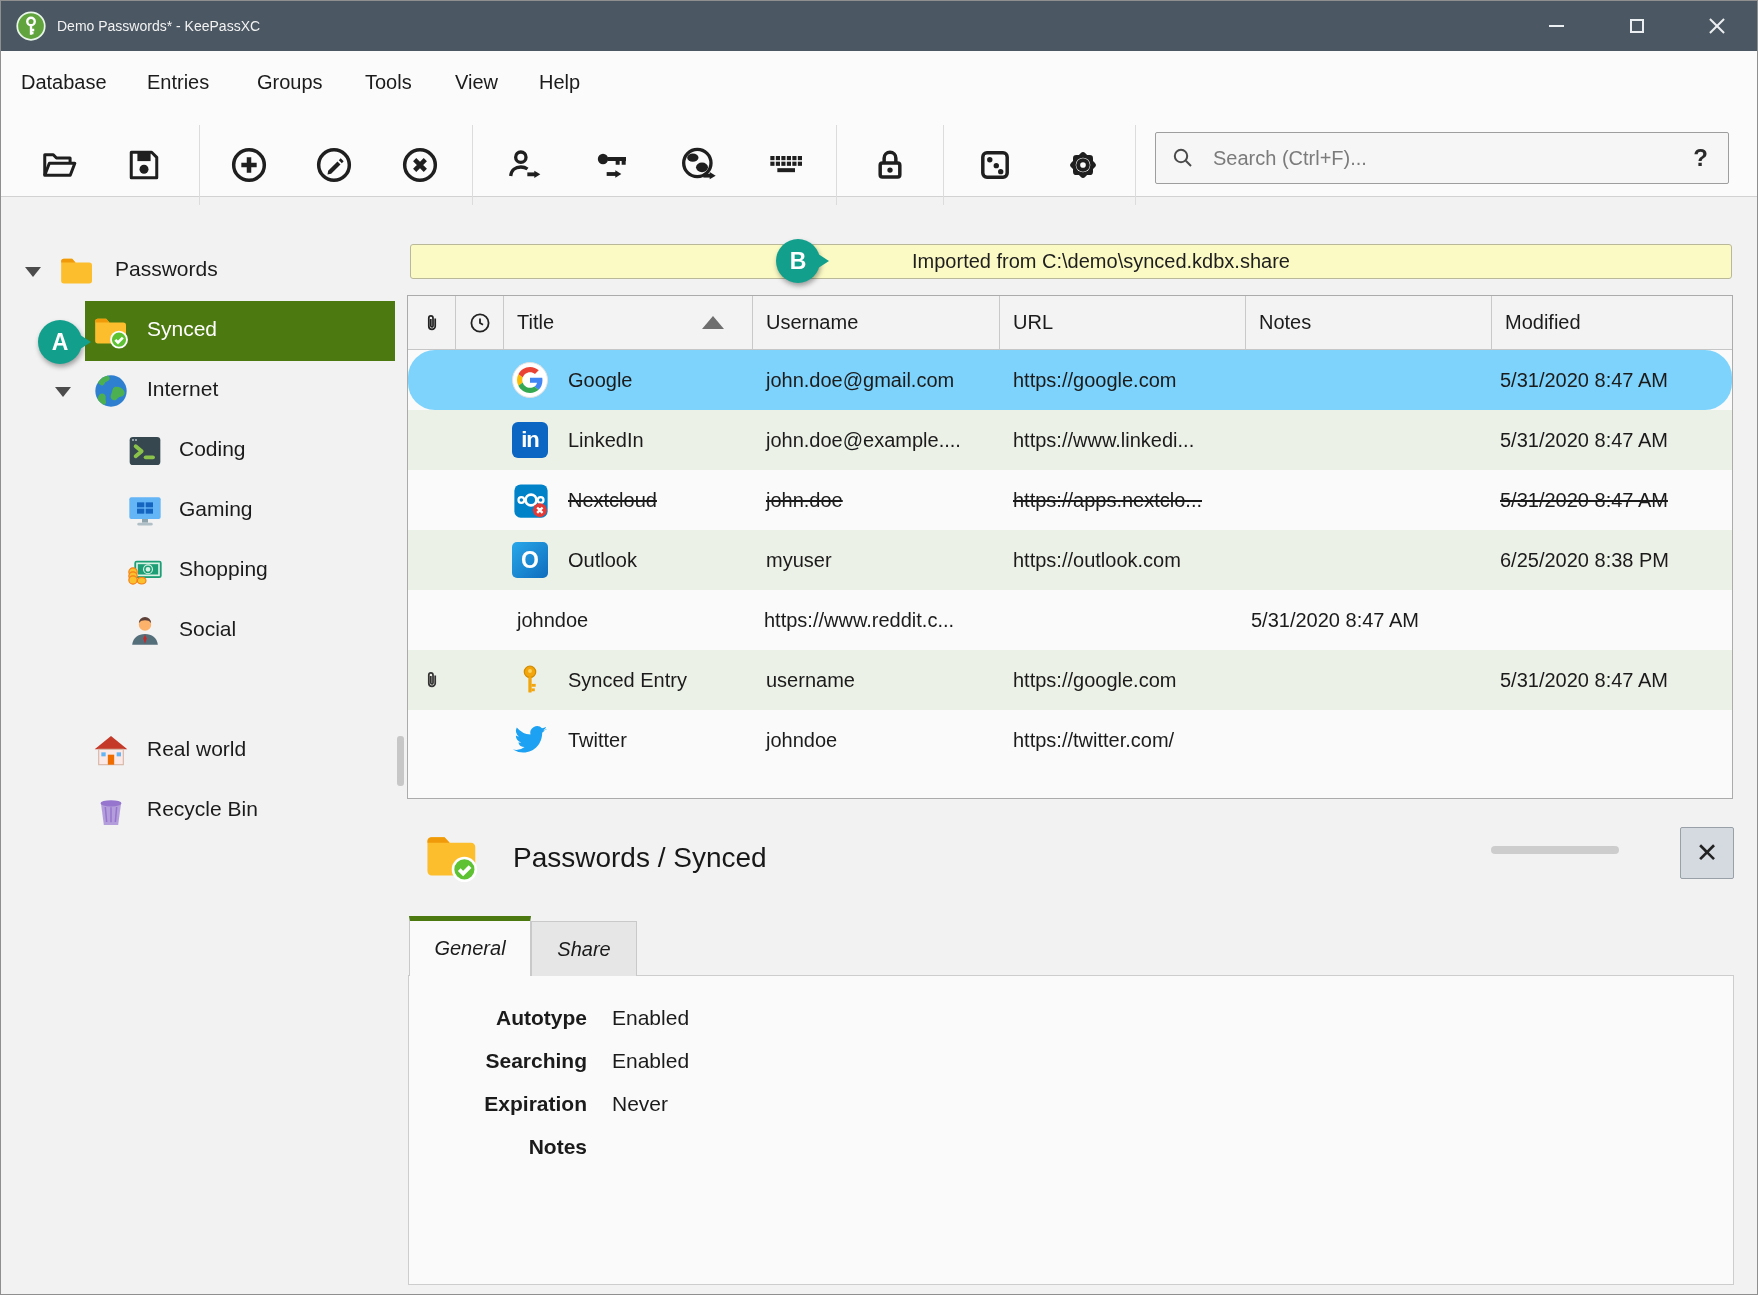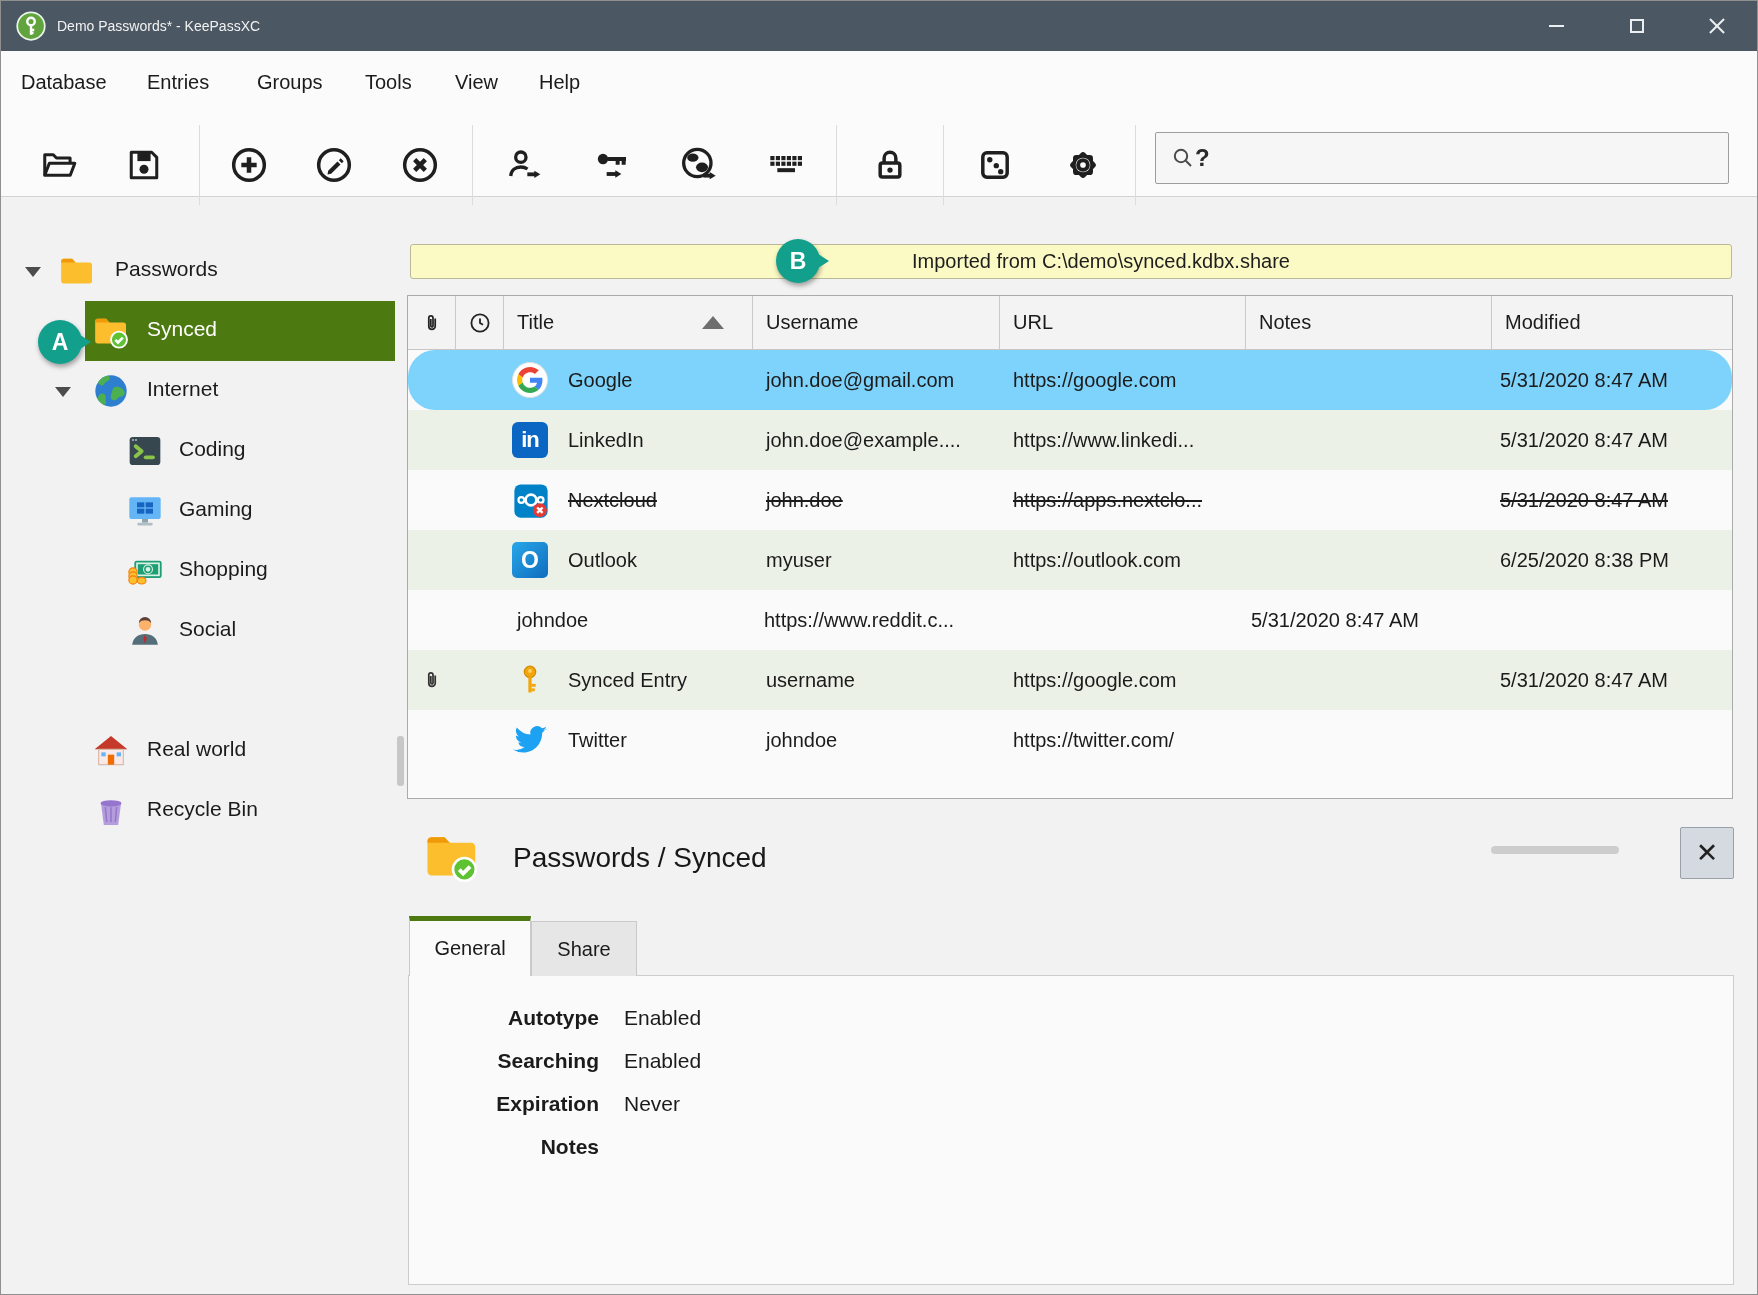--- a/index.html
+++ b/index.html
@@ -74,25 +74,25 @@
   .row-title-text { margin-left:20px; }
   .cell.c-user, .cell.c-url, .cell.c-notes { padding-left:13px; }
   .cell.c-mod { padding-left:8px; }
 
   .hscroll { position:absolute; left:1490px; top:628px; width:128px; height:8px; background:#cdcdcd; border-radius:4px; }
 
   
   .gp-folder { position:absolute; left:420px; top:607px; width:62px; height:62px; }
   .gp-title { position:absolute; left:512px; top:624px; font-size:28px; color:#181818; }
   .gp-close { position:absolute; left:1679px; top:609px; width:54px; height:52px; background:#d5d9e0; border:1px solid #9aa0a8; border-radius:2px; display:flex; align-items:center; justify-content:center; font-size:27px; color:#222; }
-  .tab { position:absolute; display:flex; align-items:center; justify-content:center; font-size:20px; z-index:2; }
+  .tab { position:absolute; display:flex; align-items:center; justify-content:center; font-size:20px; z-index:2;font-style:italic; }
   .tab-general { left:408px; top:698px; width:122px; height:60px; background:#fafafa; border:1px solid #c9c9c9; border-bottom:none; border-top:5px solid #4c7a10; }
   .tab-share { left:530px; top:703px; width:106px; height:55px; background:#e6e6e6; border:1px solid #c9c9c9; border-bottom:none; }
   .pane { position:absolute; left:407px; top:757px; width:1326px; height:310px; background:#fafafa; border:1px solid #cdcdcd; }
-  .field { position:absolute; left:12px; white-space:nowrap;text-decoration:underline; }
+  .field { position:absolute; left:0; white-space:nowrap;text-decoration:underline; }
   .f-label { display:inline-block; width:178px; text-align:right; font-weight:bold; font-size:21px; }
   .f-value { display:inline-block; margin-left:25px; font-size:21px; }
 
   
   .ic-box { width:36px; height:36px; border-radius:6px; display:flex; align-items:center; justify-content:center; }
   .linkedin-bg { background:#0a66c2; }
   .linkedin-bg::after { content:"in"; color:#fff; font-weight:bold; font-size:22px; letter-spacing:-1px; }
   .outlook-bg { background:linear-gradient(135deg,#28a8ea,#0f6cbd); border-radius:5px; }
   .outlook-bg::after { content:"O"; color:#fff; font-weight:bold; font-size:23px; }
   .google-bg { background:#fff; border-radius:50%; border:1px solid #e2e2e2; }
@@ -245,20 +245,21 @@
             <circle cx="12" cy="12" r="4.4" fill="#fbfbfb"></circle>
             <circle cx="12" cy="12" r="2.9" fill="none" stroke="#1f1f1f" stroke-width="2.4"></circle>
           </svg>
       </span>
       <span class="tb-sep" style="left:1134px"></span>
       <div class="searchbox">
         <svg width="24" height="24" viewBox="0 0 24 24" fill="none" stroke="#4a4a4a" stroke-width="2">
             <circle cx="10" cy="10" r="6.2"></circle>
             <path d="M14.8 14.8L20 20"></path>
           </svg>
+        <input type="text" placeholder="Search (Ctrl+F)..." style="">
         <span class="search-help">?</span>
       </div>
     </div>
   </div>
 
   <div class="main">
 
     <div class="trow" style="top:23px">
       <span class="t-arrow" style="left:24px"></span>
       <span class="t-icon" style="left:56px">

